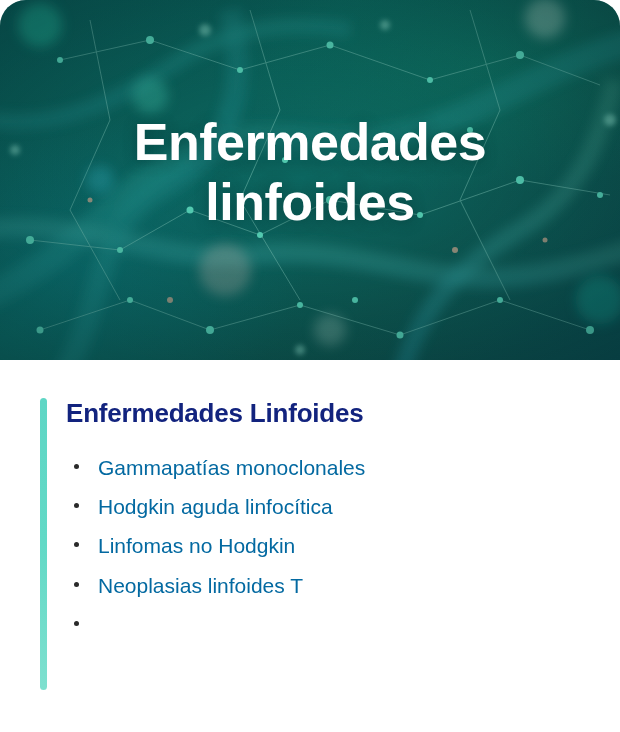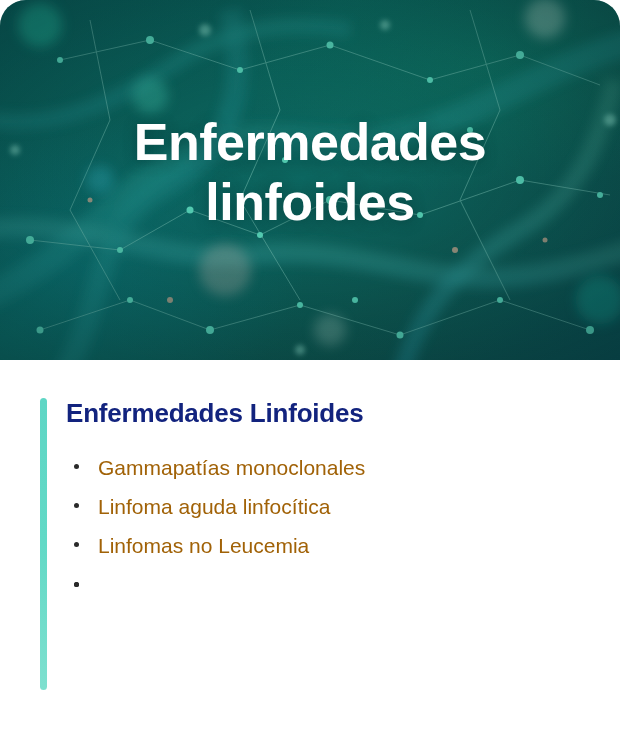--- a/index.html
+++ b/index.html
@@ -103,21 +103,21 @@
     margin: 26px 0 0 0;
     padding: 0;
     list-style: none;
   }
   .item-list li {
     position: relative;
     padding-left: 32px;
     margin-bottom: 14px;
     font-size: 21px;
     line-height: 1.2;
-    color: #a16207;
+    color: #0369a1;
   }
   .item-list li .dot {
     position: absolute;
     left: 8px;
     top: 9px;
     width: 5px;
     height: 5px;
     border-radius: 50%;
     background: #2a2a2a;
   }
@@ -218,21 +218,21 @@
     <div class="hero-title">Enfermedades
 linfoides</div>
   </div>
 
   <div class="content">
     <div class="panel">
       <div class="accent-bar"></div>
       <h2 class="panel-title">Enfermedades Linfoides</h2>
       <ul class="item-list">
         <li><span class="dot"></span><span>Gammapatías monoclonales</span></li>
-        <li><span class="dot"></span><span>Linfoma aguda linfocítica</span></li>
-        <li><span class="dot"></span><span>Linfomas no Leucemia</span></li>
-        <li><span class="dot"></span></li>
+        <li><span class="dot"></span><span>Hodgkin aguda linfocítica</span></li>
+        <li><span class="dot"></span><span>Linfomas no Hodgkin</span></li>
+        <li><span class="dot"></span><span>Neoplasias linfoides T</span></li>
         <li><span class="dot"></span></li>
       </ul>
     </div>
   </div>
 
 </div>
 
 </body></html>

